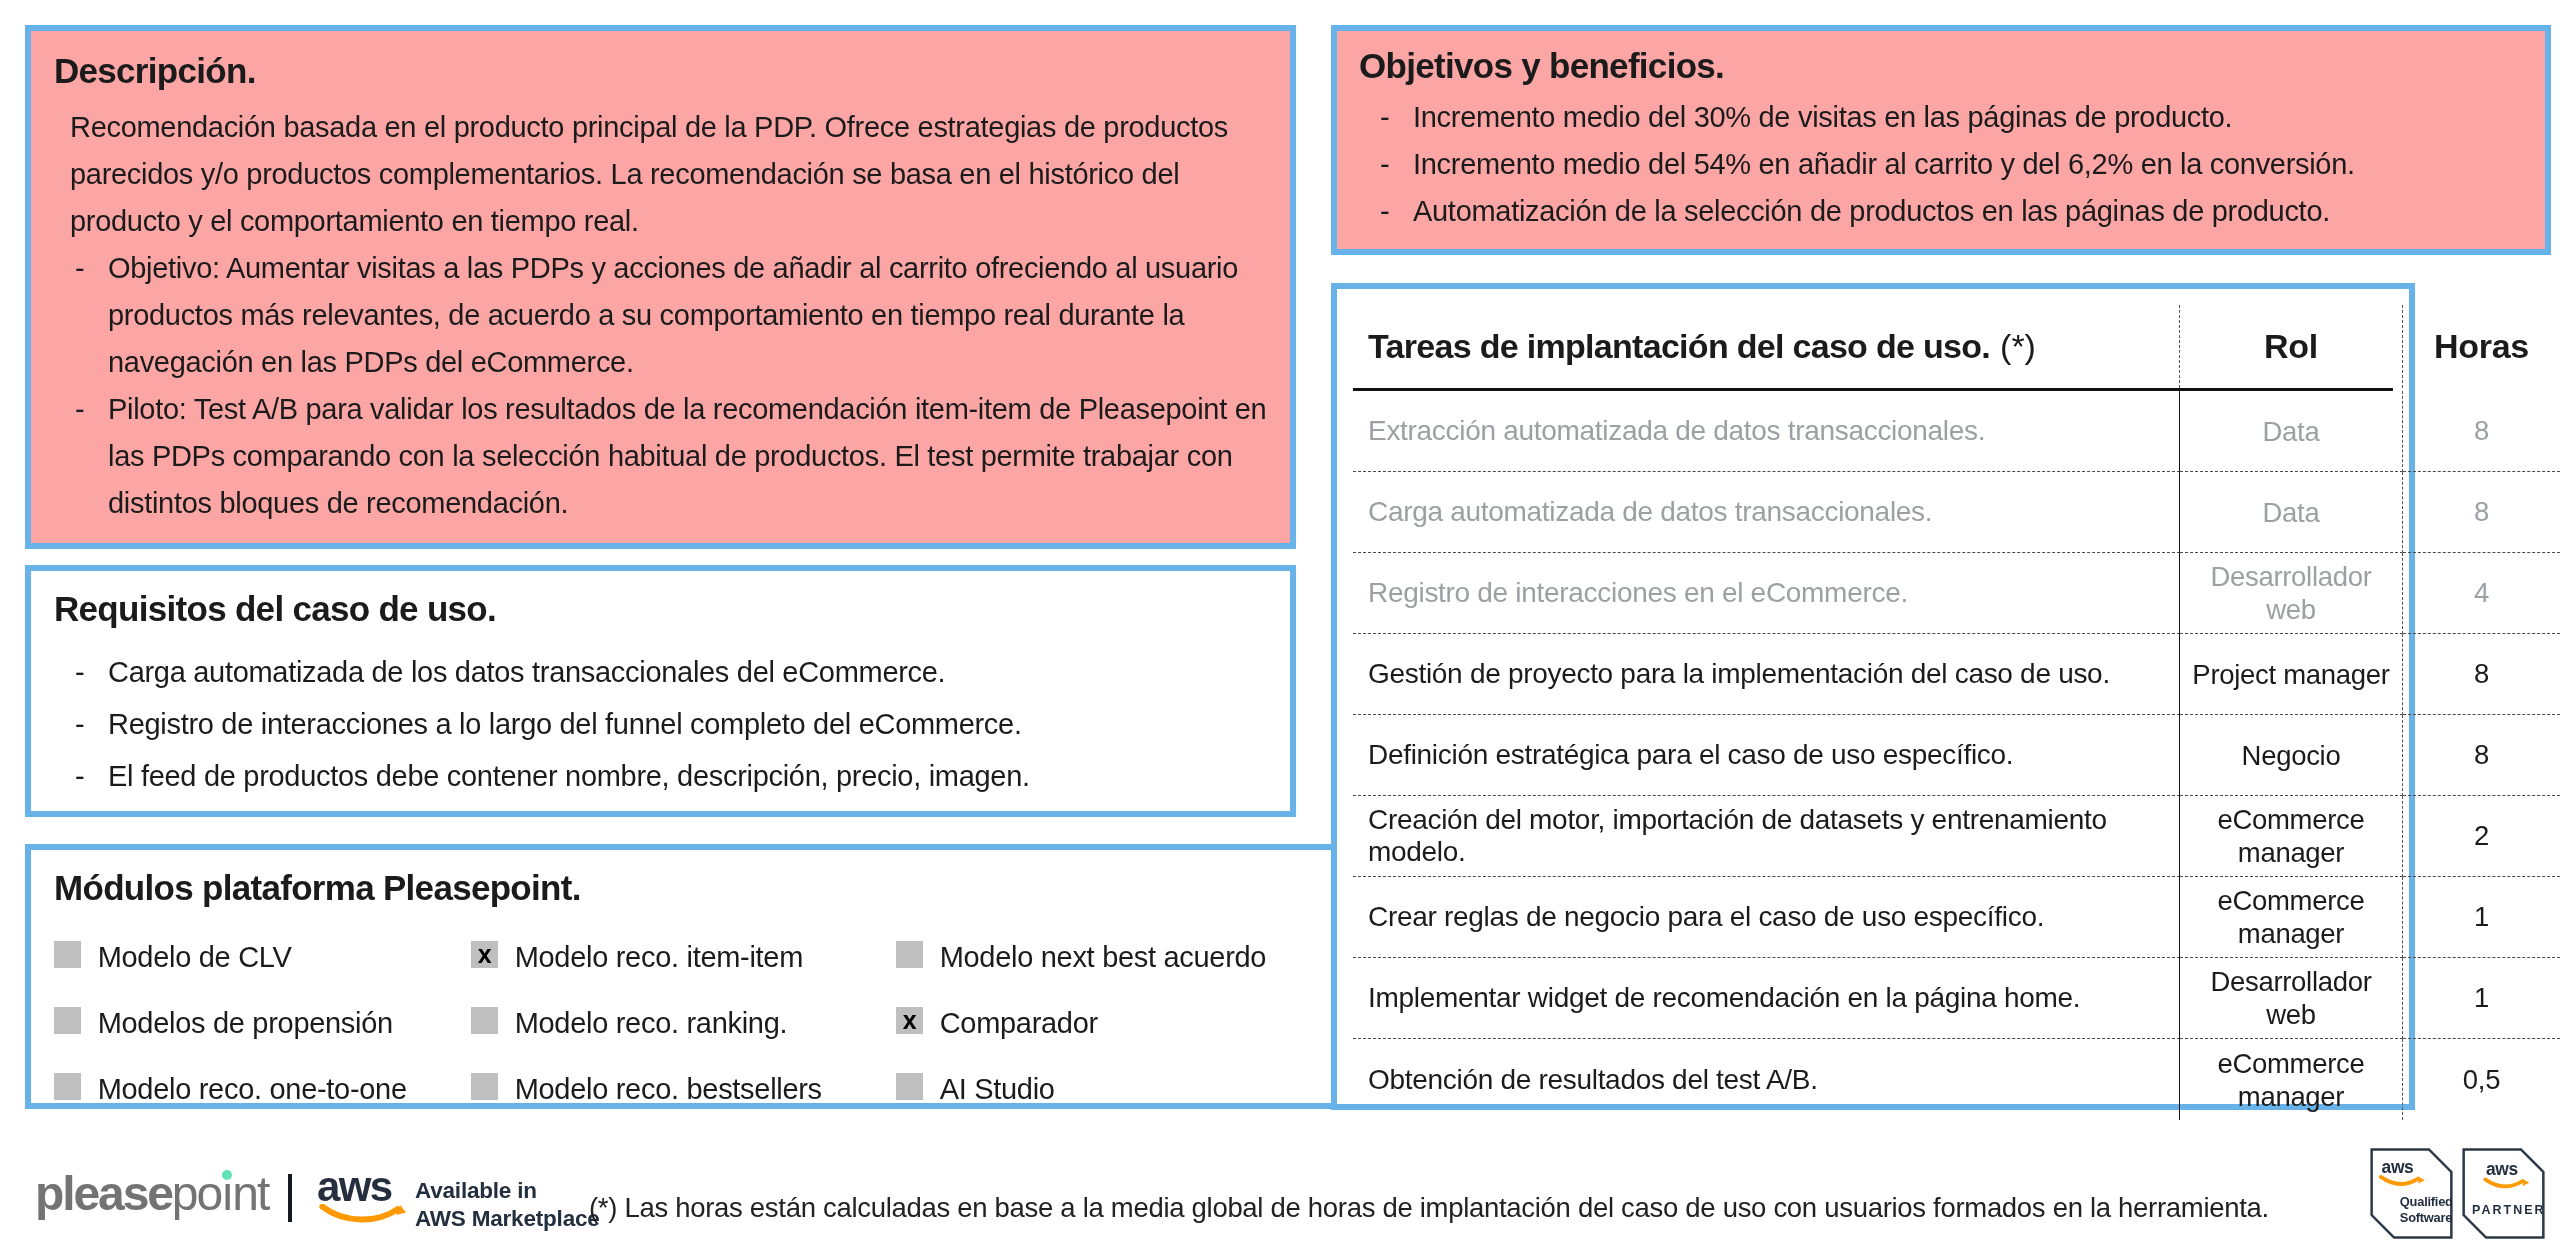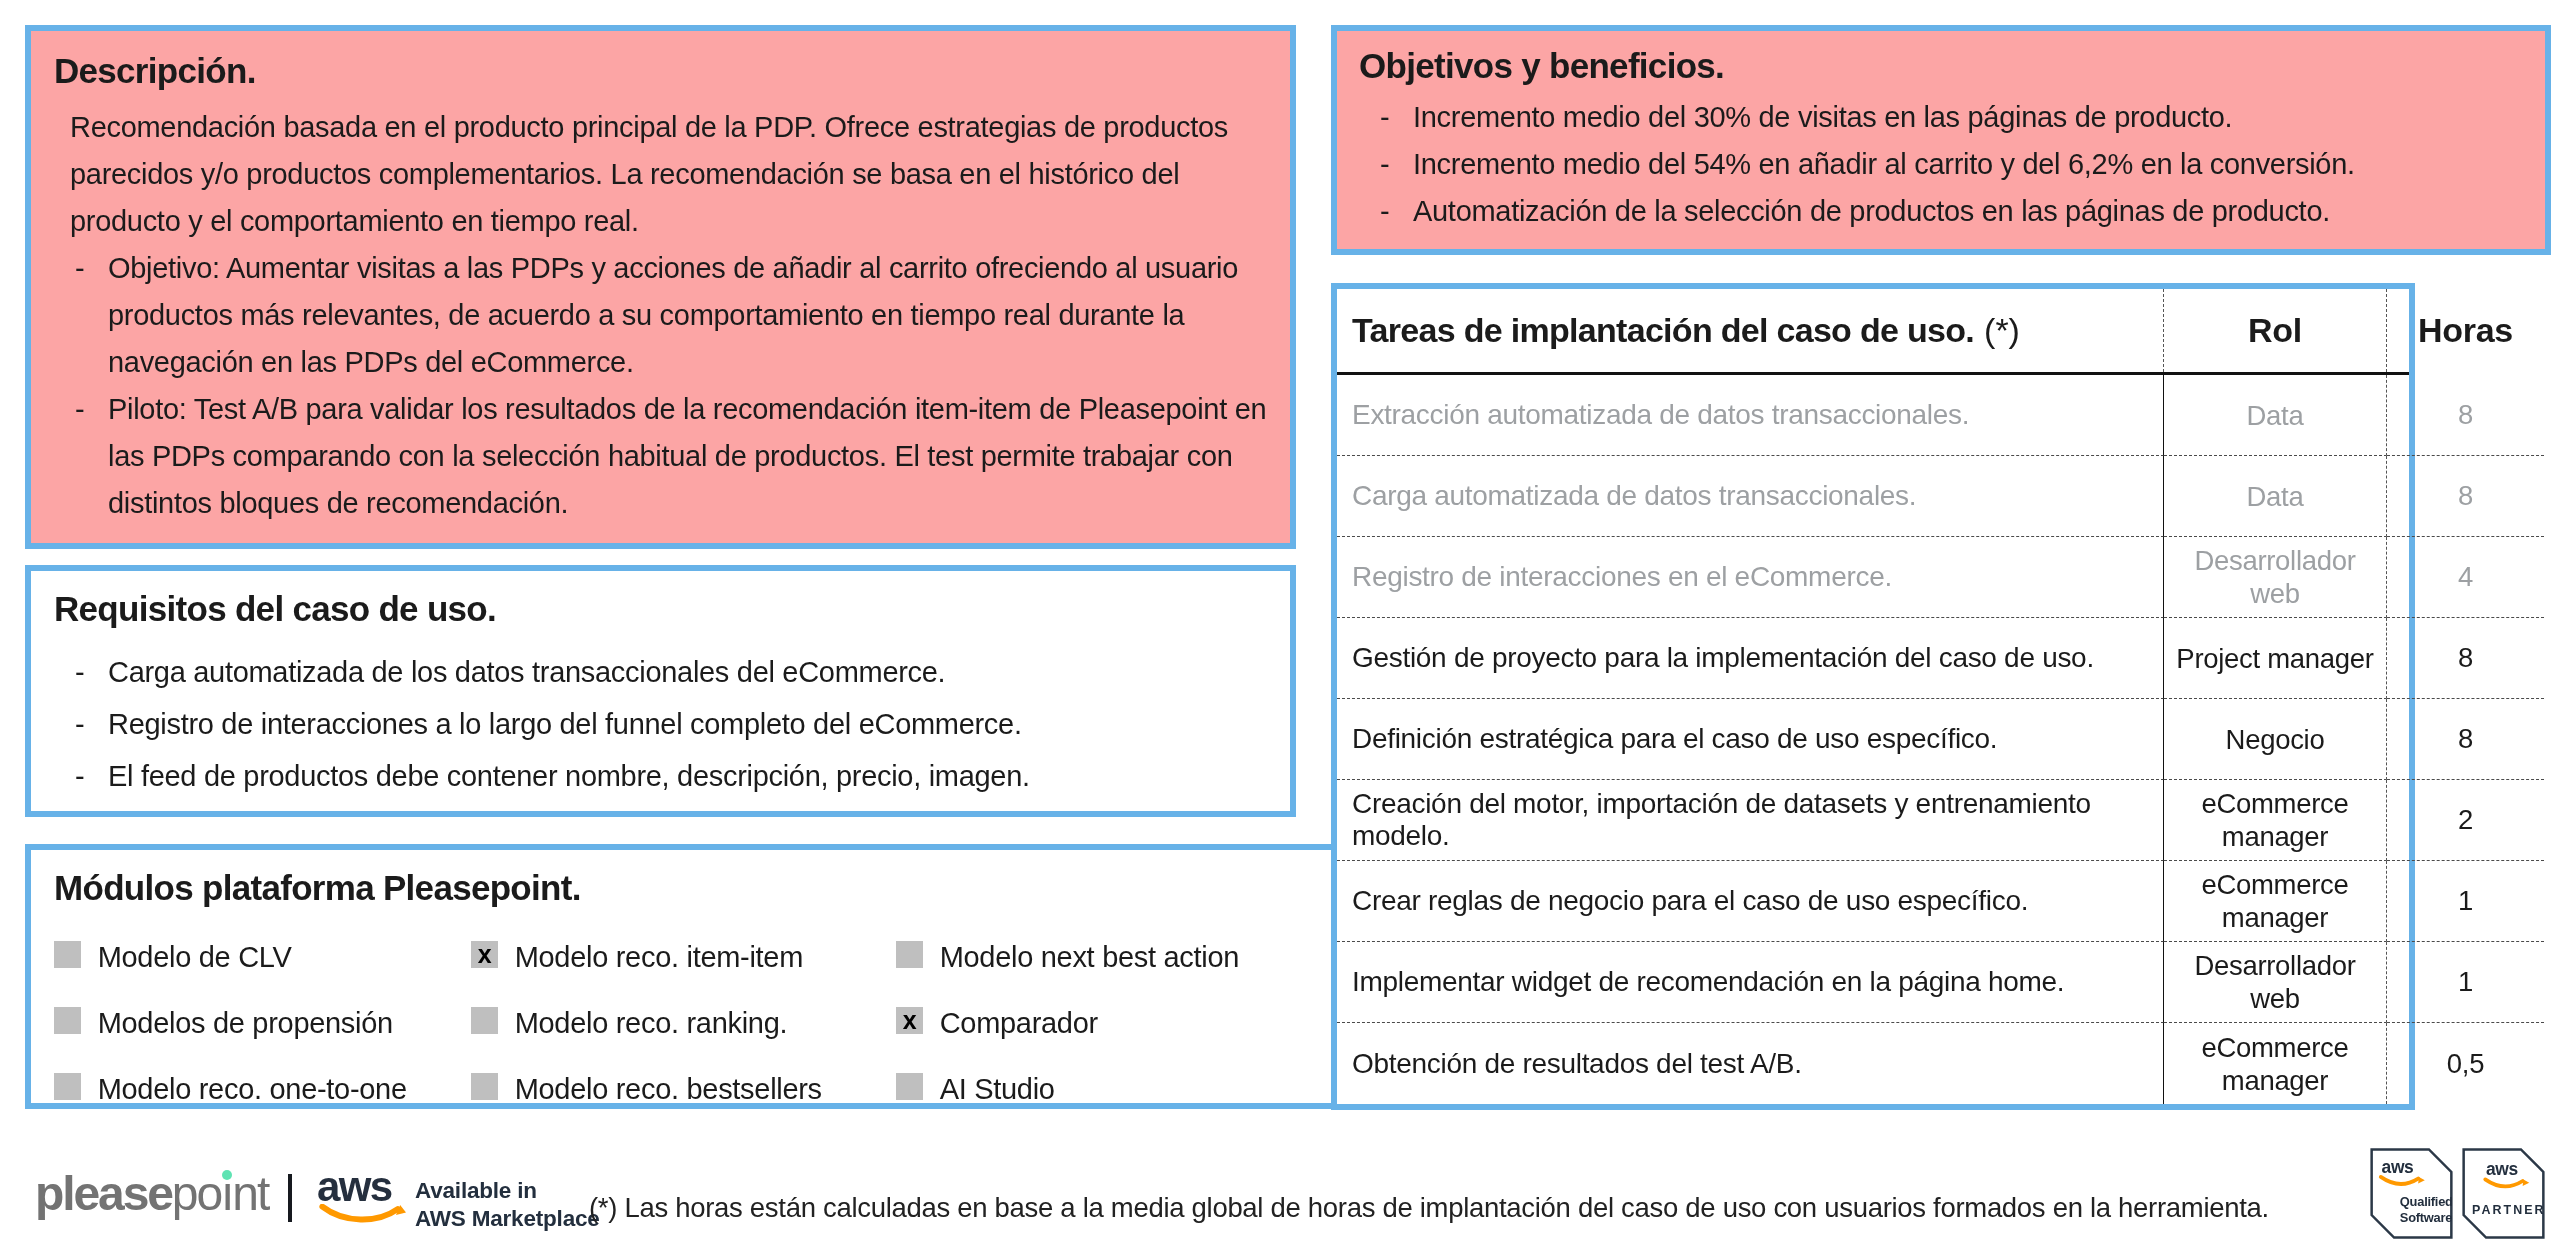--- a/index.html
+++ b/index.html
@@ -25,21 +25,21 @@
   #mod-box{left:25px;top:844px;width:1361px;height:265px;padding:18.3px 23px;}
   .mod-grid{margin-top:33px;display:grid;grid-template-columns:417px 425px auto;row-gap:33px;}
   .mod-item{display:flex;align-items:flex-start;gap:16.7px;font-size:29px;}
   .chk{flex:none;width:27px;height:27px;background:#bfbfbf;display:flex;align-items:center;justify-content:center;
        font-size:25px;font-weight:800;color:#000;line-height:27px;}
 
   
   #obj-box{left:1331px;top:25px;width:1220px;height:230px;padding:15px 22px;}
   #obj-box .box-title{margin-bottom:8.3px;}
 
-  #table-box{left:1331px;top:283px;width:1084px;height:827px;padding:0;}
+  #table-box{left:1331px;top:283px;width:1084px;height:827px;padding:16px;}
   .thead{display:grid;grid-template-columns:827px 223px 157px;height:83px;border-bottom:3.3px solid #111;}
   .thead>div{display:flex;align-items:center;box-sizing:border-box;}
   .th-task{padding-left:15px;font-size:34px;font-weight:bold;letter-spacing:-0.7px;border-right:1.7px dashed #555;}
   .th-task .note{font-weight:normal;margin-left:10px;letter-spacing:0;}
   .th-rol,.th-horas{justify-content:center;font-size:34px;font-weight:bold;}
   .th-rol{border-right:1.7px dashed #555;}
   .trow{display:grid;grid-template-columns:827px 223px 157px;height:81px;}
   .trow>div{display:flex;align-items:center;box-sizing:border-box;}
   .trow:not(:last-child)>div{border-bottom:1.7px dashed #4a4a4a;}
   .td-task{padding-left:15px;font-size:28px;border-right:1.7px solid #111;}
@@ -107,21 +107,21 @@
     <div class="mod-item">
       <span class="chk"></span>
       <span>Modelo de CLV</span>
     </div>
     <div class="mod-item">
       <span class="chk">x</span>
       <span>Modelo reco. item-item</span>
     </div>
     <div class="mod-item">
       <span class="chk"></span>
-      <span>Modelo next best action</span>
+      <span>Modelo next best acuerdo</span>
     </div>
     <div class="mod-item">
       <span class="chk"></span>
       <span>Modelos de propensión</span>
     </div>
     <div class="mod-item">
       <span class="chk"></span>
       <span>Modelo reco. ranking.</span>
     </div>
     <div class="mod-item">

